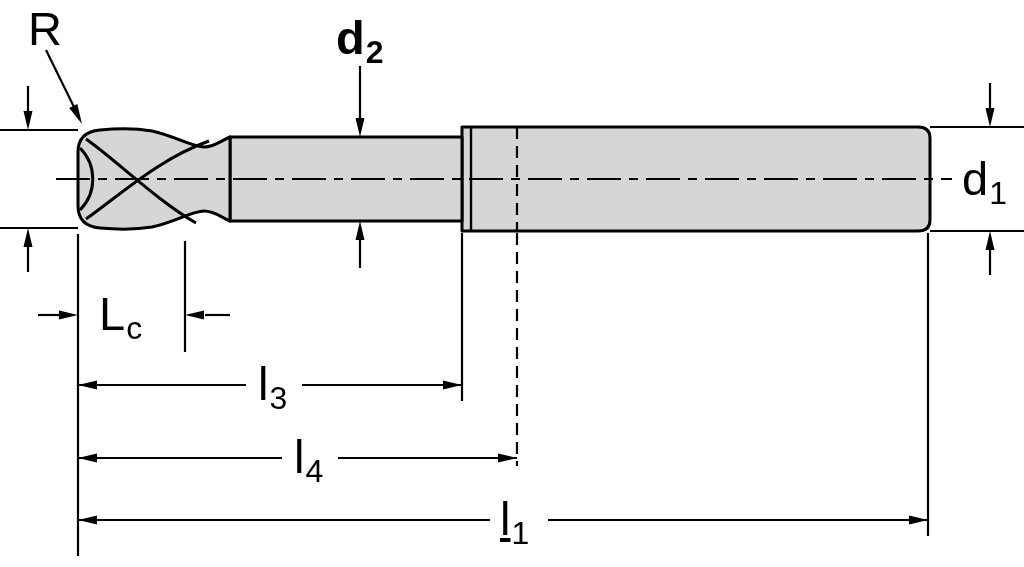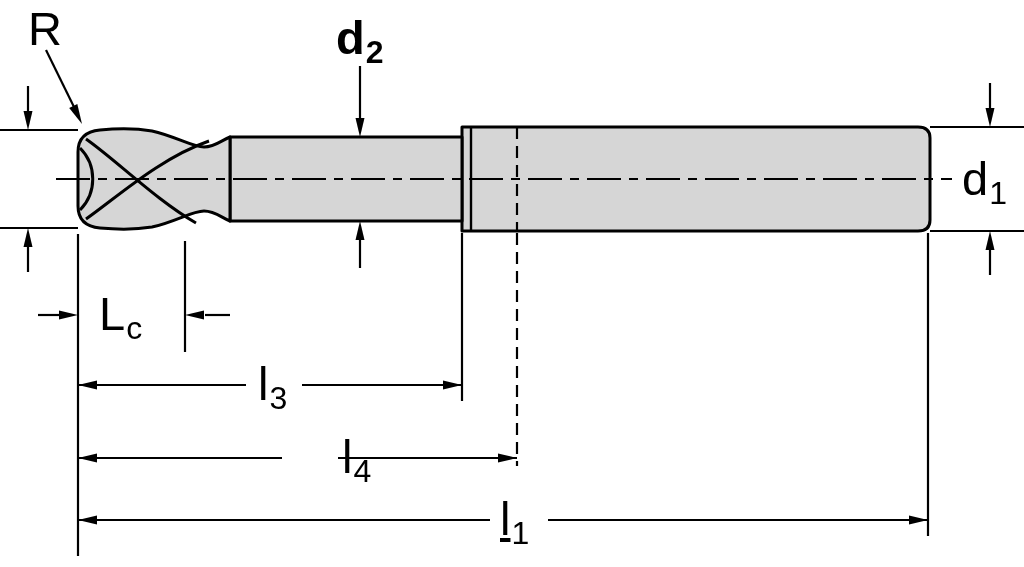--- a/index.html
+++ b/index.html
@@ -121,21 +121,21 @@
   </div>
 
   <div class="dim-label" style="left:99px;top:290px;">
     <span>L</span><span class="sub">c</span>
   </div>
 
   <div class="dim-label" style="left:258px;top:360px;">
     <span>l</span><span class="sub">3</span>
   </div>
 
-  <div class="dim-label" style="left:294px;top:433px;margin-left:48px;">
+  <div class="dim-label" style="left:294px;top:433px;">
     <span>l</span><span class="sub">4</span>
   </div>
 
   <div class="dim-label" style="left:500px;top:495px;text-decoration:underline;">
     <span>l</span><span class="sub">1</span>
   </div>
 
 </div>
 
 </body></html>

